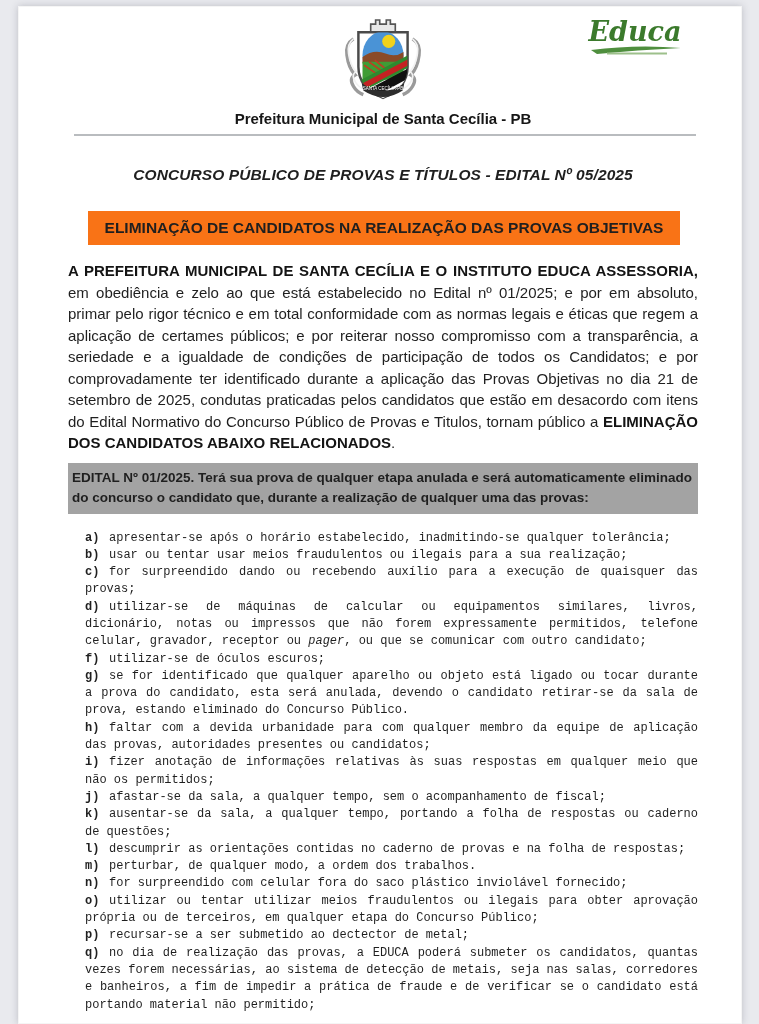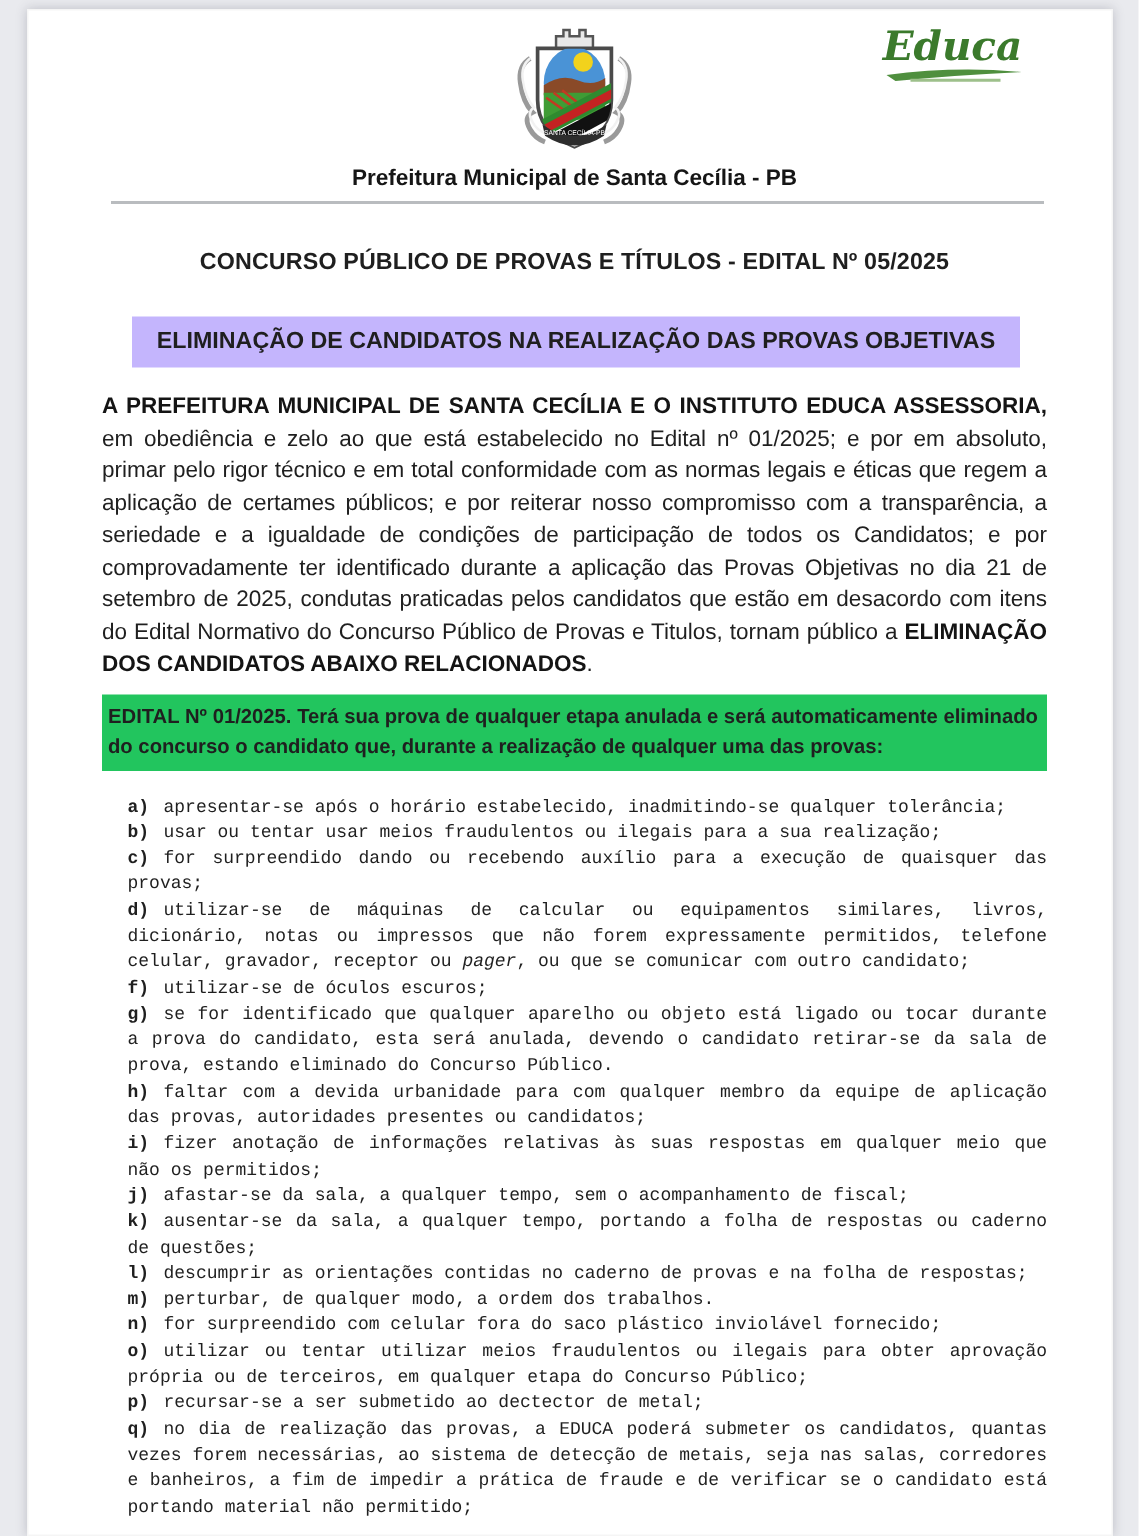--- a/index.html
+++ b/index.html
@@ -27,31 +27,31 @@
   .crest { position:absolute; left:50%; transform:translateX(-50%); top:0; }
   .muni-line {
     position:absolute; left:0; right:0; top:96px; text-align:center;
     font-weight:bold; font-size:15px; color:#161616;
   }
   .hdr-rule {
     position:absolute; left:6px; right:2px; top:120px; height:0;
     border-top:2px solid #b9bcbf;
   }
   
-  .doc-title { margin-top:28px; text-align:center; font-weight:bold; font-size:15.5px; letter-spacing:.1px; }
+  .doc-title { margin-top:28px; text-align:center; font-weight:bold; font-size:15.5px; letter-spacing:.1px;font-style:italic; }
   .doc-subtitle {
-    margin:27px 18px 0 20px; background:#c4b5fd; text-align:center;
+    margin:27px 18px 0 20px; background:#f97316; text-align:center;
     font-weight:bold; font-size:15.5px; padding:8px 4px;
   }
   
   .intro { margin-top:15px; font-size:15px; line-height:21.5px; text-align:justify; }
   .intro b { color:#141414; }
   
   .edital-box {
-    margin-top:9px; background:#22c55e; font-weight:bold; font-size:13.5px;
+    margin-top:9px; background:#a3a3a3; font-weight:bold; font-size:13.5px;
     line-height:20px; text-align:justify; padding:5px 6px 6px 4px;
   }
   
   .rule-list { margin:16px 0 0 17px; font-size:12px; line-height:17.3px;font-family:Liberation Mono, monospace; }
   .li { text-align:justify; }
   .li .ltr { display:inline-block; min-width:24px; font-weight:bold; }
   .li i { font-style:italic; }
   
   .date-line { margin-top:11px; text-align:right; padding-right:18px; font-size:14px; }
 </style>

